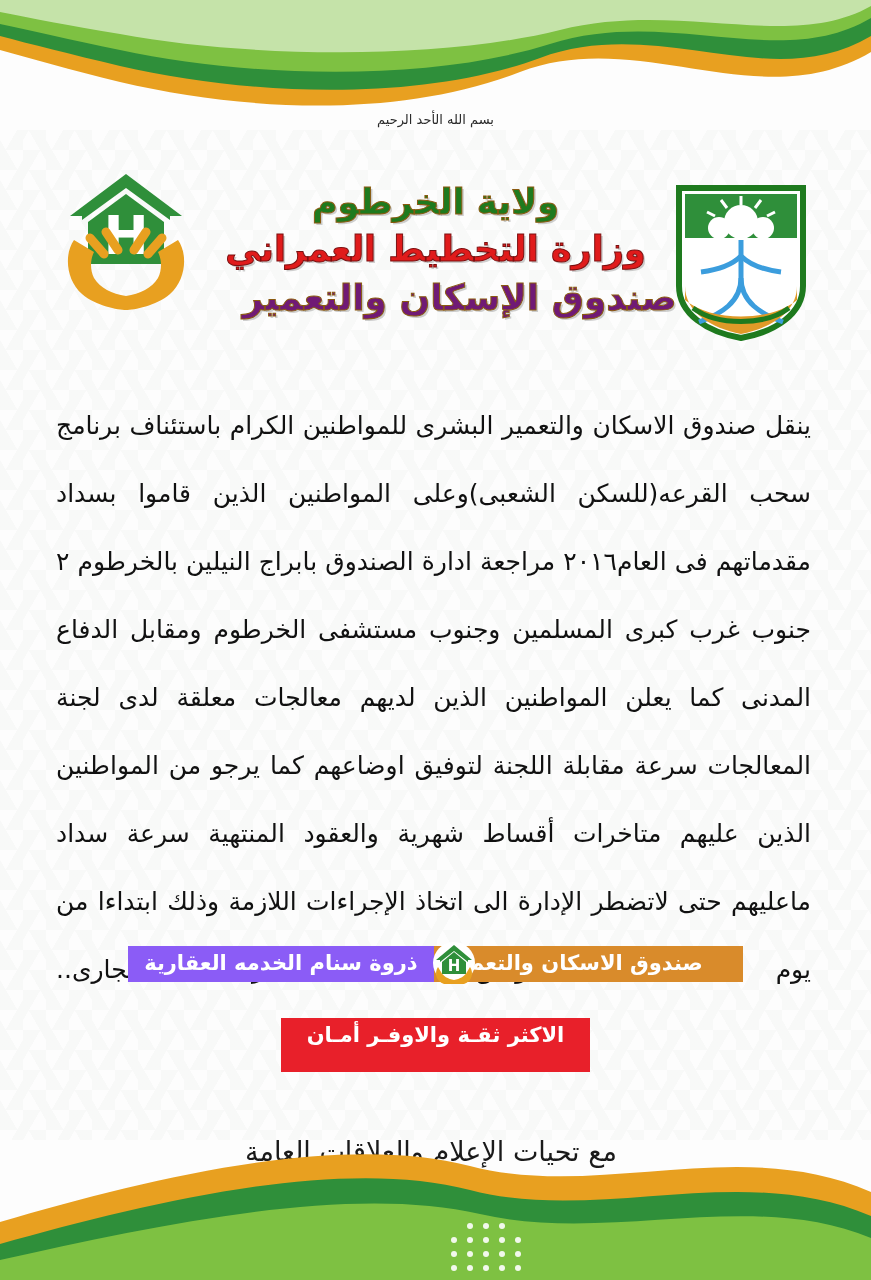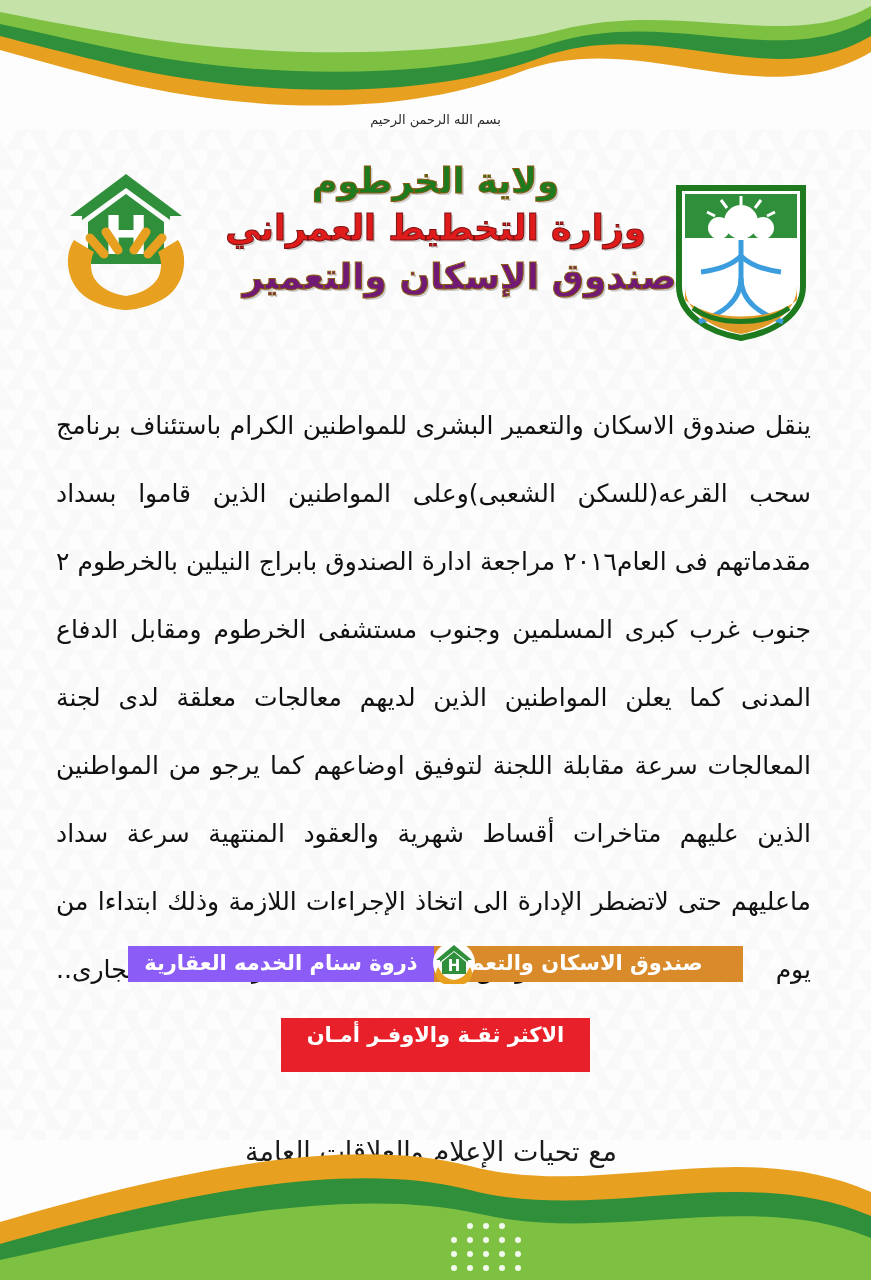--- a/index.html
+++ b/index.html
@@ -69,21 +69,21 @@
   .header-titles {
     position: absolute;
     top: 8px; left: 0; width: 871px;
     text-align: center;
   }
   .title-line {
     font-weight: bold;
     line-height: 1.35;
     white-space: nowrap;
   }
-  .t1 { font-size: 35px; color: #1e7a1e; -webkit-text-stroke: 1px #8a5a10; text-shadow: 2px 2px 0 rgba(0,0,0,.18); }
+  .t1 { font-size: 35px; color: #1e7a1e; -webkit-text-stroke: 1px #8a5a10; text-shadow: 2px 2px 0 rgba(0,0,0,.18); margin-top: 21px; }
   .t2 { font-size: 35px; color: #e01b1b; -webkit-text-stroke: 1px #7a1010; text-shadow: 2px 2px 0 rgba(0,0,0,.18); }
   .t3 { font-size: 36px; color: #701a75; -webkit-text-stroke: 1px #8a5a10; text-shadow: 2px 2px 0 rgba(0,0,0,.18); padding-left: 48px; }
 
   .logo-left  { position: absolute; top: 18px; left: 60px;  width: 132px; height: 150px; }
   .logo-right { position: absolute; top: 32px; right: 60px; width: 140px; height: 160px; }
 
   
   .body-text {
     position: absolute;
     top: 392px; right: 60px;
@@ -163,21 +163,21 @@
     <svg width="871" height="140" viewBox="0 0 871 140" preserveAspectRatio="none" aria-hidden="true">
       <path d="M0,0 H871 V52 C760,118 640,26 520,72 C400,118 250,112 120,82 C70,70 30,58 0,50 Z" fill="#e8a020"></path>
       <path d="M0,0 H871 V36 C770,96 660,14 540,58 C420,102 250,96 120,66 C70,54 30,44 0,36 Z" fill="#2f8f3a"></path>
       <path d="M0,0 H871 V18 C780,72 670,6 550,44 C430,82 250,78 120,50 C70,40 30,30 0,24 Z" fill="#7ec142"></path>
       <path d="M0,0 H871 V6 C790,52 680,0 560,30 C440,60 250,58 120,34 C70,26 30,18 0,12 Z" fill="#ffffff" opacity="0.55"></path>
     </svg>
   </div>
 
   <div class="texture"></div>
 
-  <div class="basmala">بسم الله الرحمن الرحيم</div>
+  <div class="basmala">بسم الله الأحد الرحيم</div>
 
   <div class="header">
 
     <div class="logo-left">
       <svg width="132" height="150" viewBox="0 0 132 150" aria-hidden="true">
         <path d="M66 6 L122 48 L110 48 L110 52 L66 20 L22 52 L22 48 L10 48 Z" fill="#2f8f3a"></path>
         <path d="M66 26 L104 54 L104 96 L28 96 L28 54 Z" fill="#2f8f3a"></path>
         <text x="66" y="86" font-size="54" font-weight="bold" fill="#ffffff" text-anchor="middle" font-family="DejaVu Sans, sans-serif">H</text>
         <path d="M14 72 C4 86 6 112 22 126 C36 138 58 142 66 142 L66 128 C52 126 40 120 34 110 C30 102 30 92 34 84 Z" fill="#e8a020"></path>
         <path d="M118 72 C128 86 126 112 110 126 C96 138 74 142 66 142 L66 128 C80 126 92 120 98 110 C102 102 102 92 98 84 Z" fill="#e8a020"></path>

